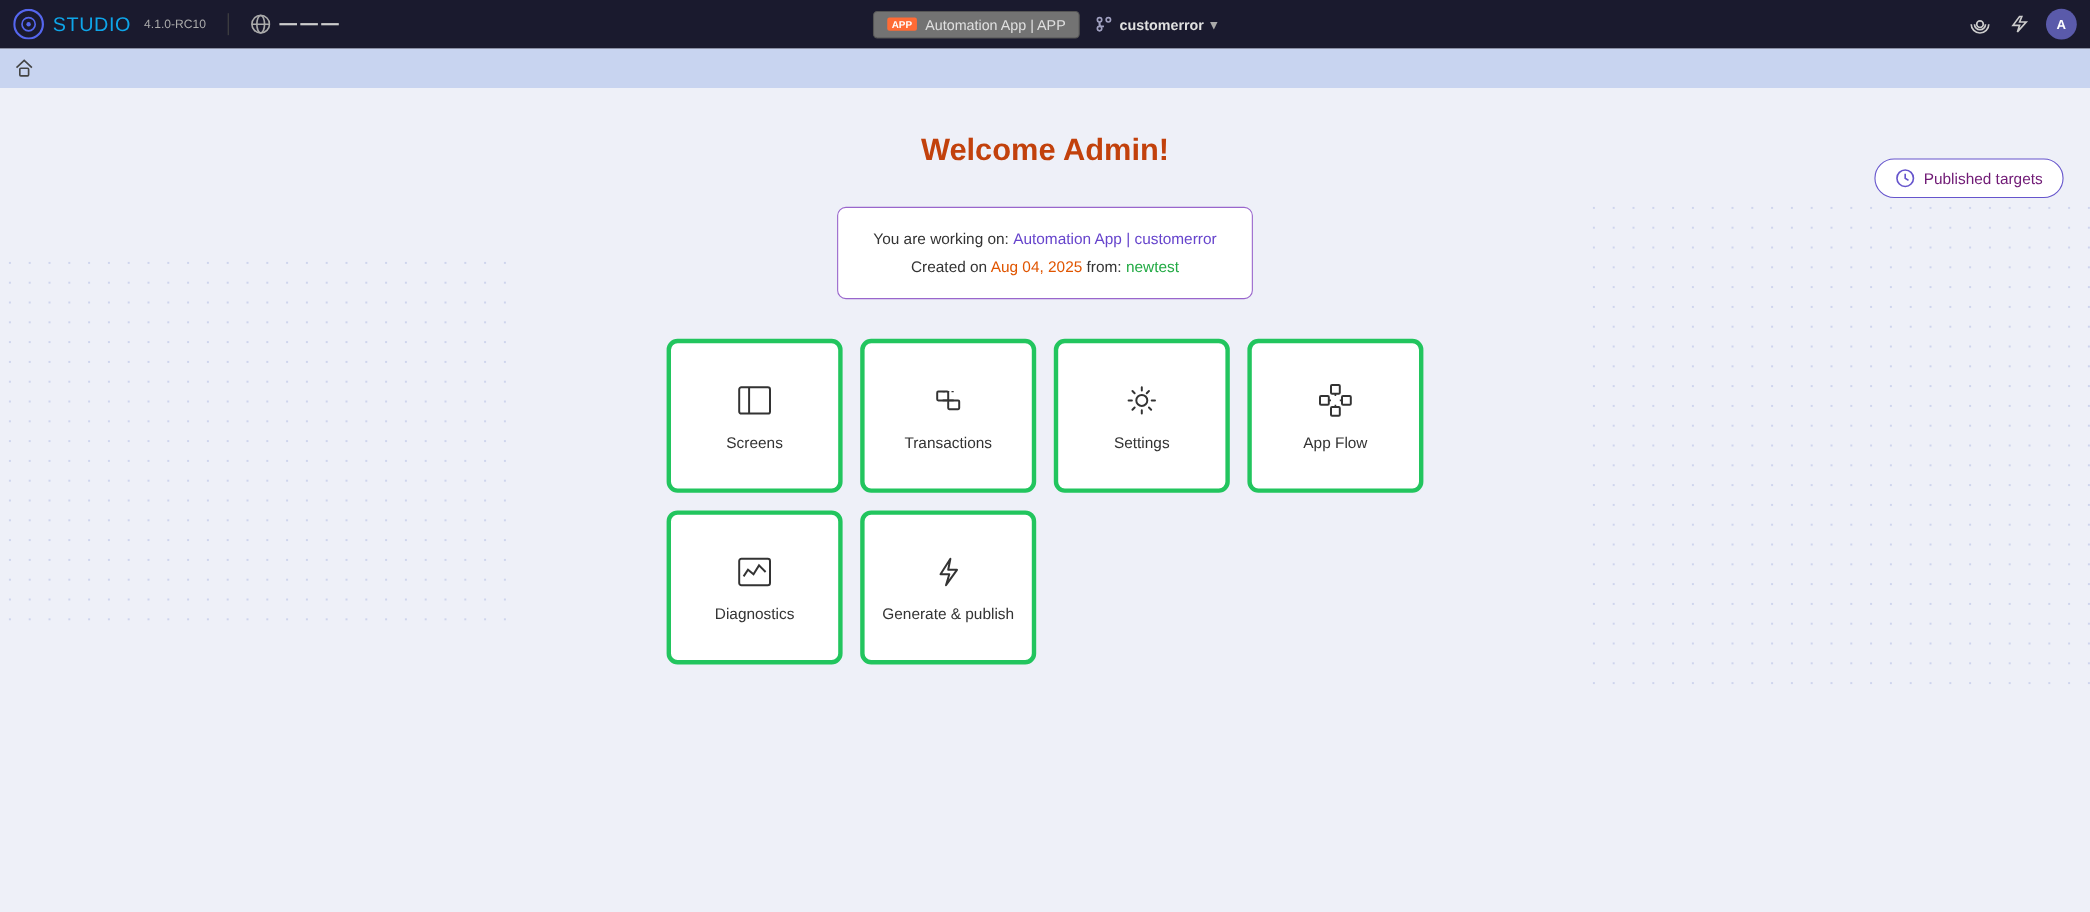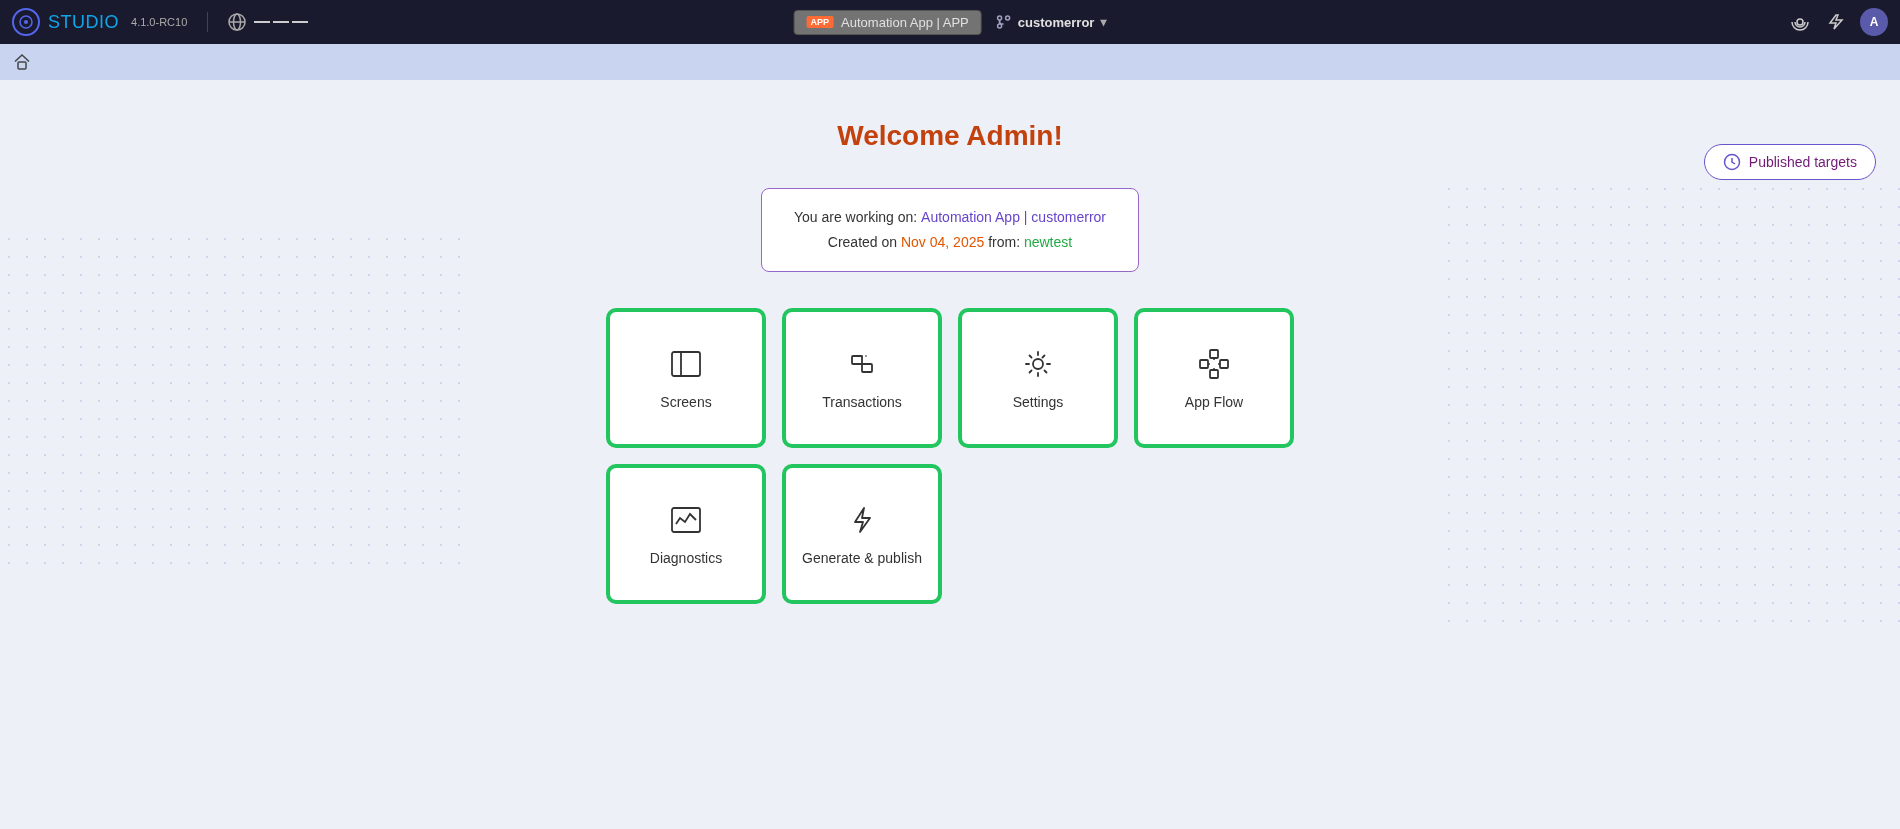--- a/index.html
+++ b/index.html
@@ -376,21 +376,21 @@
 
     <div class="working-on-box">
       <div>
         <span>You are working on:</span>
         <span> </span>
         <span class="app-link">Automation App | customerror</span>
       </div>
       <div>
         <span>Created on</span>
         <span> </span>
-        <span class="date-link">Nov 04, 2025</span>
+        <span class="date-link">Aug 04, 2025</span>
         <span> </span>
         <span>from:</span>
         <span> </span>
         <span class="branch-link">newtest</span>
       </div>
     </div>
 
     <div class="cards-grid">
 
       <div class="card">

